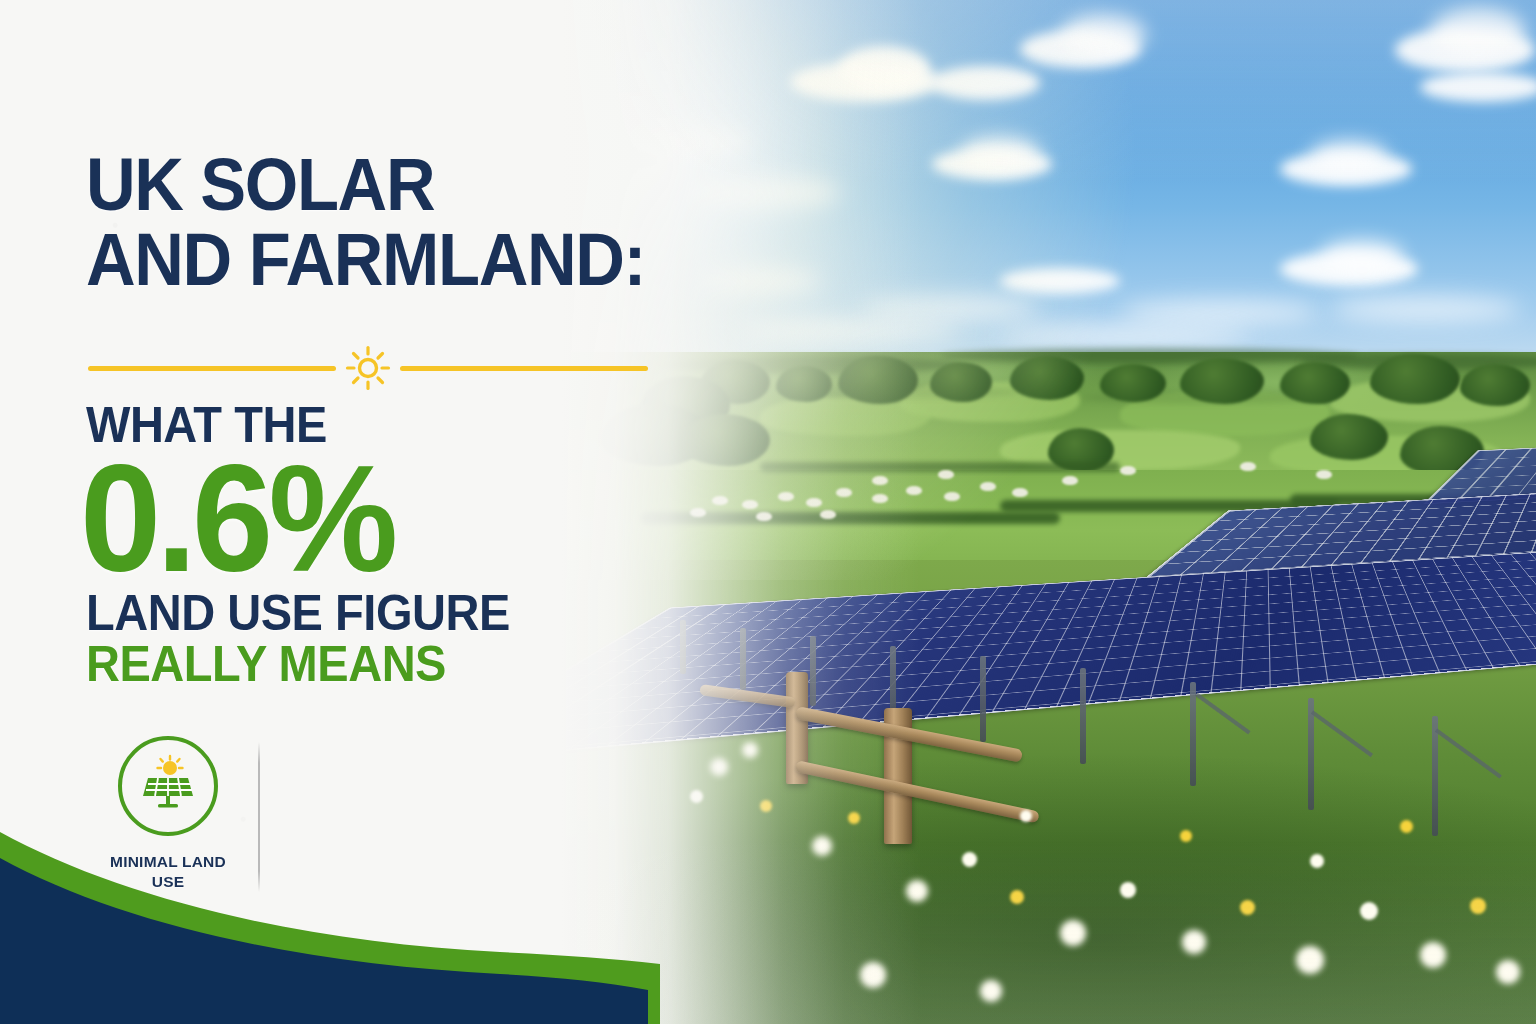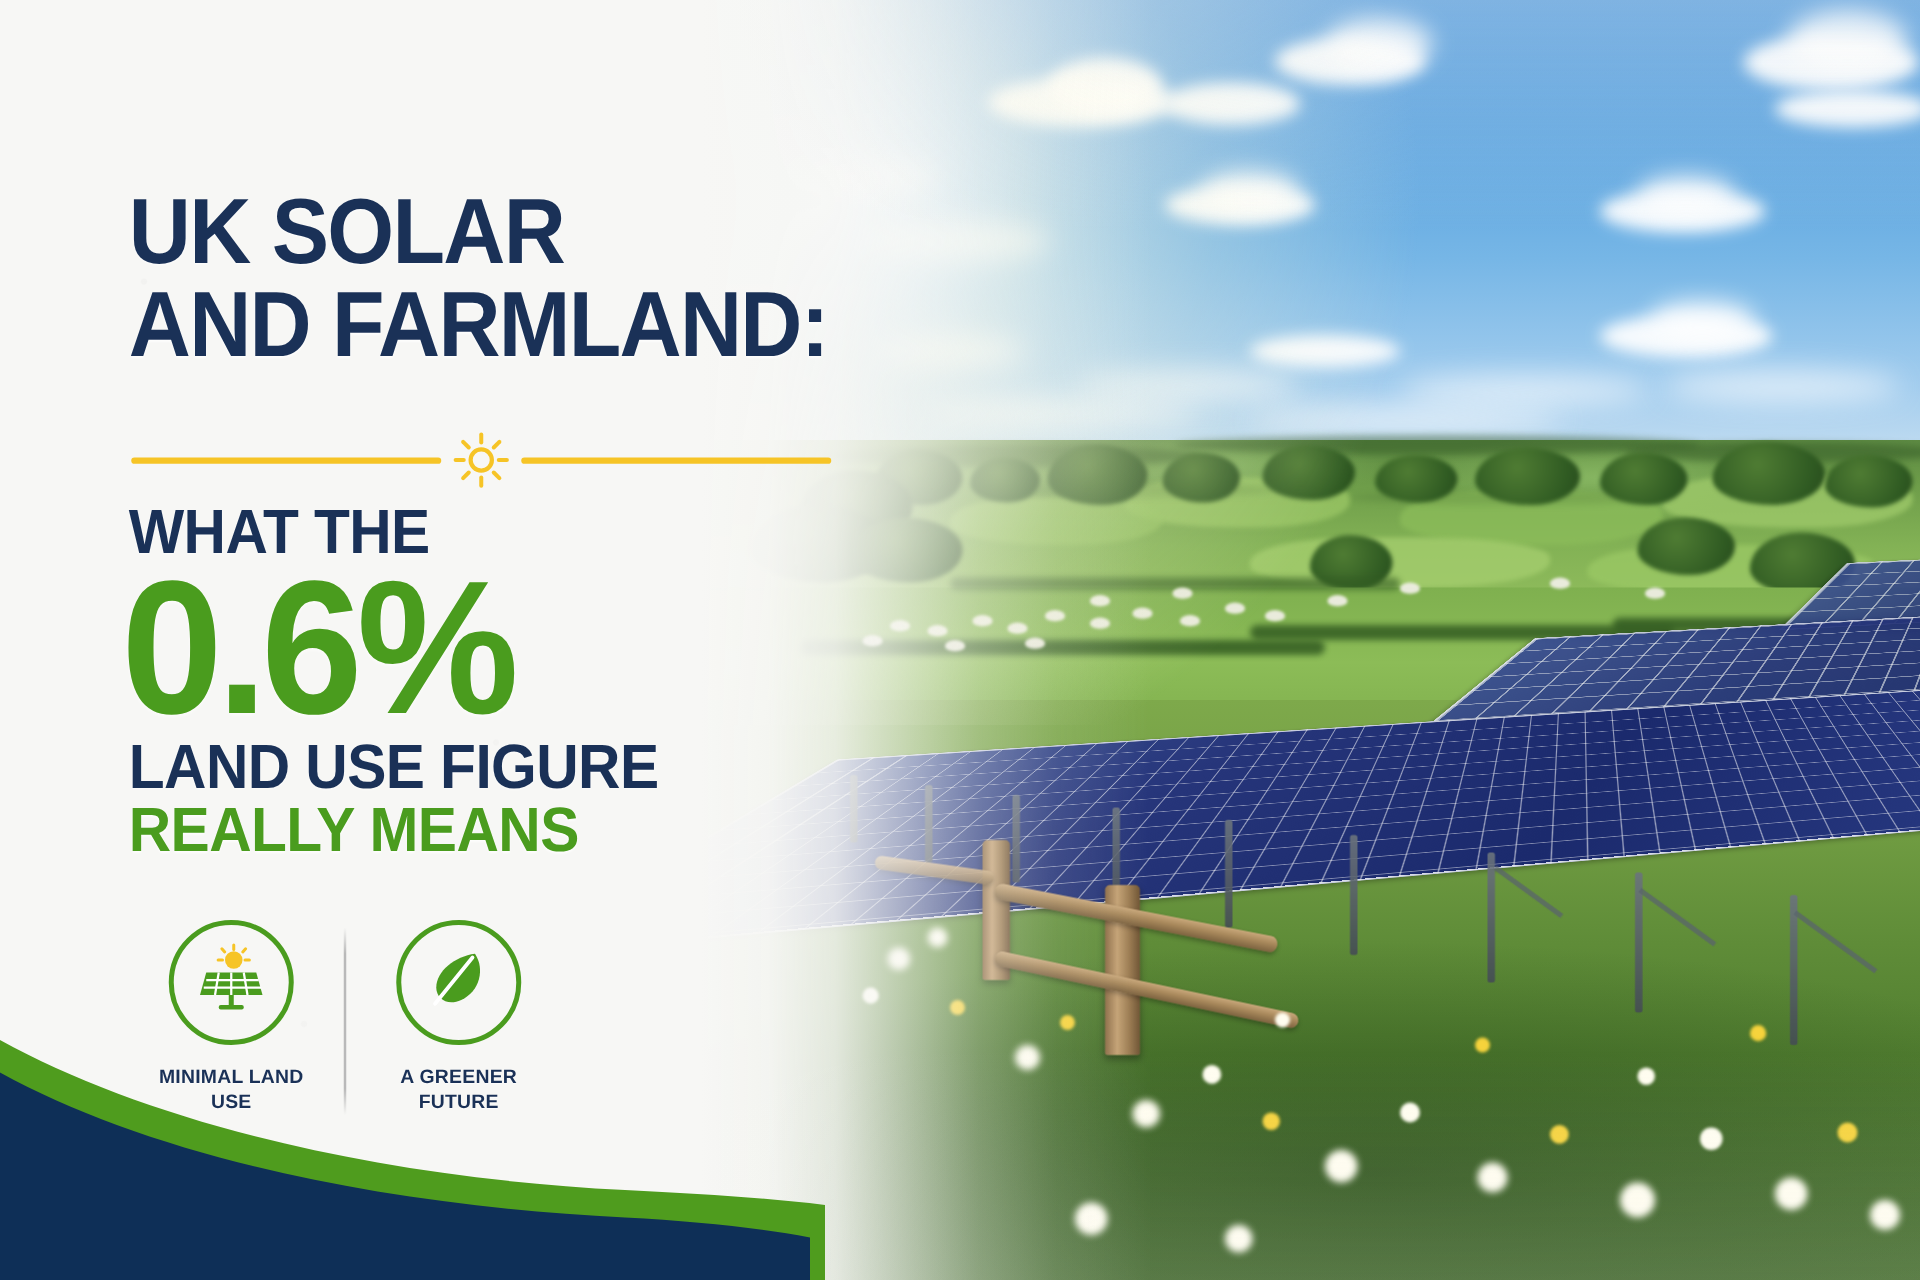--- a/index.html
+++ b/index.html
@@ -223,21 +223,21 @@
     position:absolute; left:0; top:0; width:640px; height:1024px;
     background:
       radial-gradient(circle at 18% 22%, rgba(0,0,0,.018) 0 2px, rgba(0,0,0,0) 3px),
       radial-gradient(circle at 62% 58%, rgba(0,0,0,.016) 0 2px, rgba(0,0,0,0) 3px),
       radial-gradient(circle at 38% 80%, rgba(0,0,0,.014) 0 2px, rgba(0,0,0,0) 3px);
     pointer-events:none;
   }
 
   
   .content {
-    position:absolute; left:17px; top:0; width:760px; height:849px;
+    position:absolute; left:0; top:0; width:760px; height:849px;
     z-index:20;
   }
 
   .headline {
     position:absolute;
     left:86px; top:152px;
     width:660px;
   }
   .headline .line {
     display:block;
@@ -594,34 +594,20 @@
           <span>MINIMAL LAND</span><br>
           <span>USE</span>
         </div>
       </div>
 
       <div class="vdiv"></div>
 
 
       <div class="vdiv"></div>
 
-      <div class="feature">
-        <div class="circle">
-          <span>
-            <svg width="58" height="58" viewBox="0 0 58 58" aria-hidden="true">
-              <path d="M42 8 C50 20 46 38 31 45 C20 50 11 44 11 35 C11 22 26 10 42 8 Z" fill="#4a9c1e"></path>
-              <path d="M40 11 L10 48" stroke="#ffffff" stroke-width="3" stroke-linecap="round" fill="none"></path>
-            </svg>
-          </span>
-        </div>
-        <div class="flabel">
-          <span>A GREENER</span><br>
-          <span>FUTURE</span>
-        </div>
-      </div>
 
     </div>
   </div>
 
   <svg class="swoosh" viewBox="0 0 760 200" preserveAspectRatio="none">
     <path d="M0 8 C120 74 300 118 500 128 C560 131 610 134 660 140 L660 200 L0 200 Z" fill="#4f9c1e"></path>
     <path d="M0 34 C120 100 300 140 500 150 C558 153 604 158 648 166 L648 200 L0 200 Z" fill="#0e2f57"></path>
   </svg>
 
 </div>

